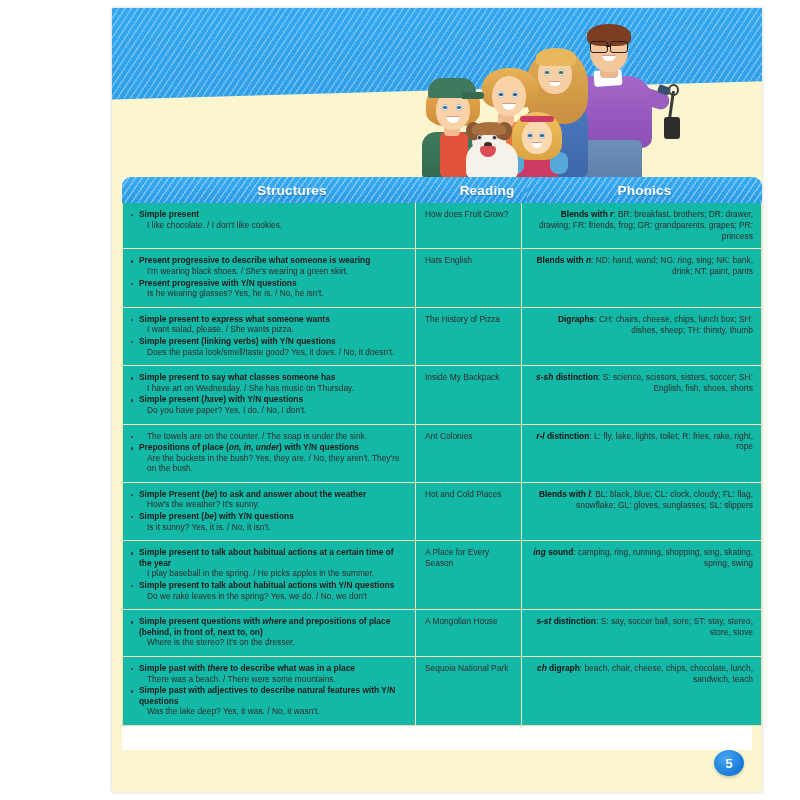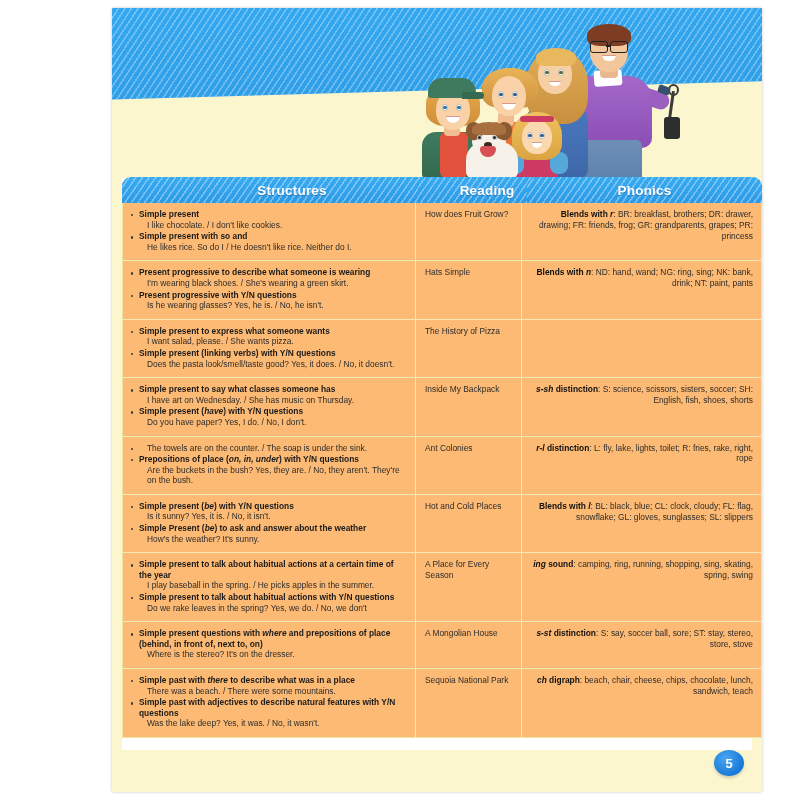--- a/index.html
+++ b/index.html
@@ -66,21 +66,21 @@
   .tab-structures{left:0px;width:340px;}
   .tab-reading{left:296px;width:106px;padding-left:16px;}
   .tab-phonics{left:405px;width:235px;}
 
   
   .table{
     position:absolute;left:10px;top:195px;width:640px;
     border-left:1px solid #f0e3a8;
     border-right:1px solid #f0e3a8;
     border-bottom:1px solid #f0e3a8;
-    background:#fdba74;
+    background:#14b8a6;
     box-sizing:border-box;
   }
   .row{display:flex;border-bottom:1px solid #f3e9b4;}
   .row:last-child{border-bottom:none;}
   .c-struct{width:293px;box-sizing:border-box;padding:6px 9px 7px 8px;
             border-right:1px solid #f3e9b4;}
   .c-read{width:106px;box-sizing:border-box;padding:6px 6px 7px 9px;
           border-right:1px solid #f3e9b4;}
   .c-phon{width:239px;box-sizing:border-box;padding:6px 8px 7px 9px;}
 
@@ -247,24 +247,20 @@
     </div>
 
     <div class="table" id="syllabus-table">
         <div class="row">
           <div class="c-struct">
             <ul class="bullets">
               <li>
                 <div class="hd">Simple present</div>
                 <div class="ex">I like chocolate. / I don't like cookies.</div>
               </li>
-              <li>
-                <div class="hd">Simple present with so and </div>
-                <div class="ex">He likes rice. So do I / He doesn't like rice. Neither do I.</div>
-              </li>
             </ul>
           </div>
           <div class="c-read">
             <div class="read-txt">How does Fruit Grow?</div>
           </div>
           <div class="c-phon">
             <div class="phon-txt"><b>Blends with <em>r</em></b>: BR: breakfast, brothers; DR: drawer, drawing; FR: friends, frog; GR: grandparents, grapes; PR: princess</div>
           </div>
         </div>
         <div class="row">
@@ -274,21 +270,21 @@
                 <div class="hd">Present progressive to describe what someone is wearing</div>
                 <div class="ex">I'm wearing black shoes. / She's wearing a green skirt.</div>
               </li>
               <li>
                 <div class="hd">Present progressive with Y/N questions</div>
                 <div class="ex">Is he wearing glasses? Yes, he is. / No, he isn't.</div>
               </li>
             </ul>
           </div>
           <div class="c-read">
-            <div class="read-txt">Hats Simple</div>
+            <div class="read-txt">Hats English</div>
           </div>
           <div class="c-phon">
             <div class="phon-txt"><b>Blends with <em>n</em></b>: ND: hand, wand; NG: ring, sing; NK: bank, drink; NT: paint, pants</div>
           </div>
         </div>
         <div class="row">
           <div class="c-struct">
             <ul class="bullets">
               <li>
                 <div class="hd">Simple present to express what someone wants</div>
@@ -296,20 +292,23 @@
               </li>
               <li>
                 <div class="hd">Simple present (linking verbs) with Y/N questions</div>
                 <div class="ex">Does the pasta look/smell/taste good? Yes, it does. / No, it doesn't.</div>
               </li>
             </ul>
           </div>
           <div class="c-read">
             <div class="read-txt">The History of Pizza</div>
           </div>
+          <div class="c-phon">
+            <div class="phon-txt"><b>Digraphs</b>: CH: chairs, cheese, chips, lunch box; SH: dishes, sheep; TH: thirsty, thumb</div>
+          </div>
         </div>
         <div class="row">
           <div class="c-struct">
             <ul class="bullets">
               <li>
                 <div class="hd">Simple present to say what classes someone has</div>
                 <div class="ex">I have art on Wednesday. / She has music on Thursday.</div>
               </li>
               <li>
                 <div class="hd">Simple present (<em>have</em>) with Y/N questions</div>
@@ -340,26 +339,26 @@
             <div class="read-txt">Ant Colonies</div>
           </div>
           <div class="c-phon">
             <div class="phon-txt"><b><em>r-l</em> distinction</b>: L: fly, lake, lights, toilet; R: fries, rake, right, rope</div>
           </div>
         </div>
         <div class="row">
           <div class="c-struct">
             <ul class="bullets">
               <li>
+                <div class="hd">Simple Present (<em>be</em>) to ask and answer about the weather</div>
+                <div class="ex">How's the weather? It's sunny.</div>
+              </li>
+              <li>
                 <div class="hd">Simple present (<em>be</em>) with Y/N questions</div>
                 <div class="ex">Is it sunny? Yes, it is. / No, it isn't.</div>
-              </li>
-              <li>
-                <div class="hd">Simple Present (<em>be</em>) to ask and answer about the weather</div>
-                <div class="ex">How's the weather? It's sunny.</div>
               </li>
             </ul>
           </div>
           <div class="c-read">
             <div class="read-txt">Hot and Cold Places</div>
           </div>
           <div class="c-phon">
             <div class="phon-txt"><b>Blends with <em>l</em></b>: BL: black, blue; CL: clock, cloudy; FL: flag, snowflake; GL: gloves, sunglasses; SL: slippers</div>
           </div>
         </div>

